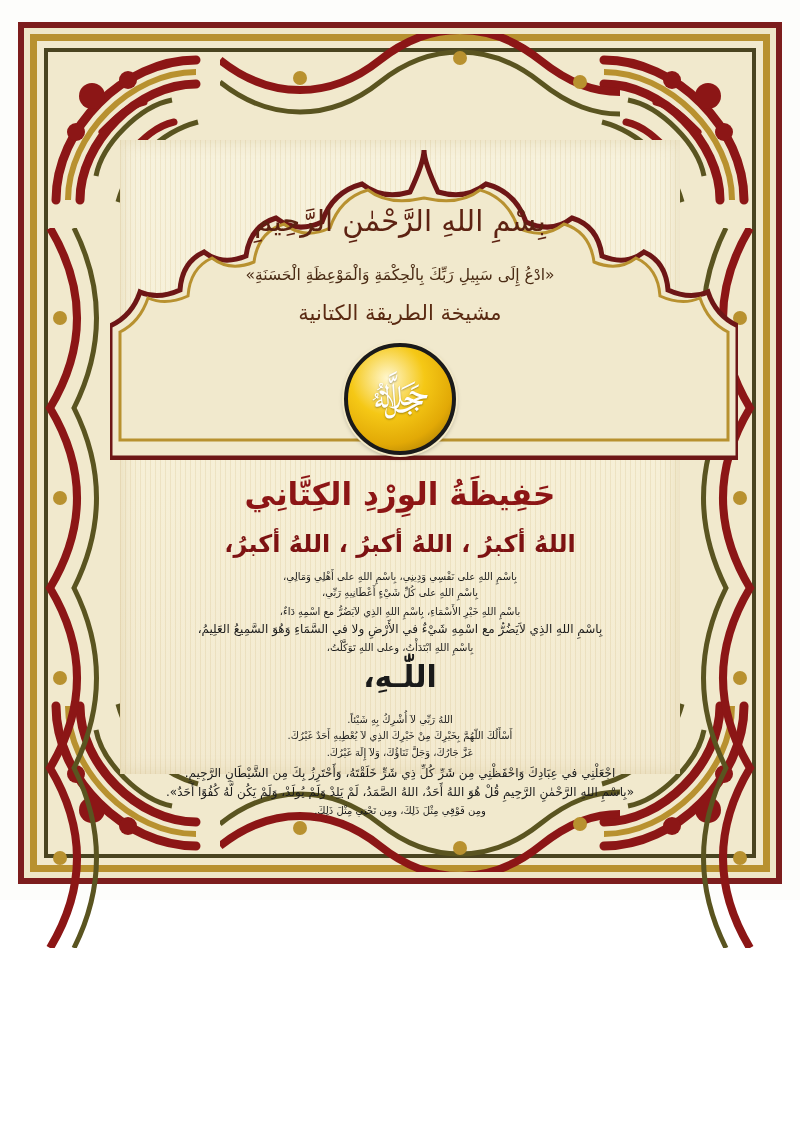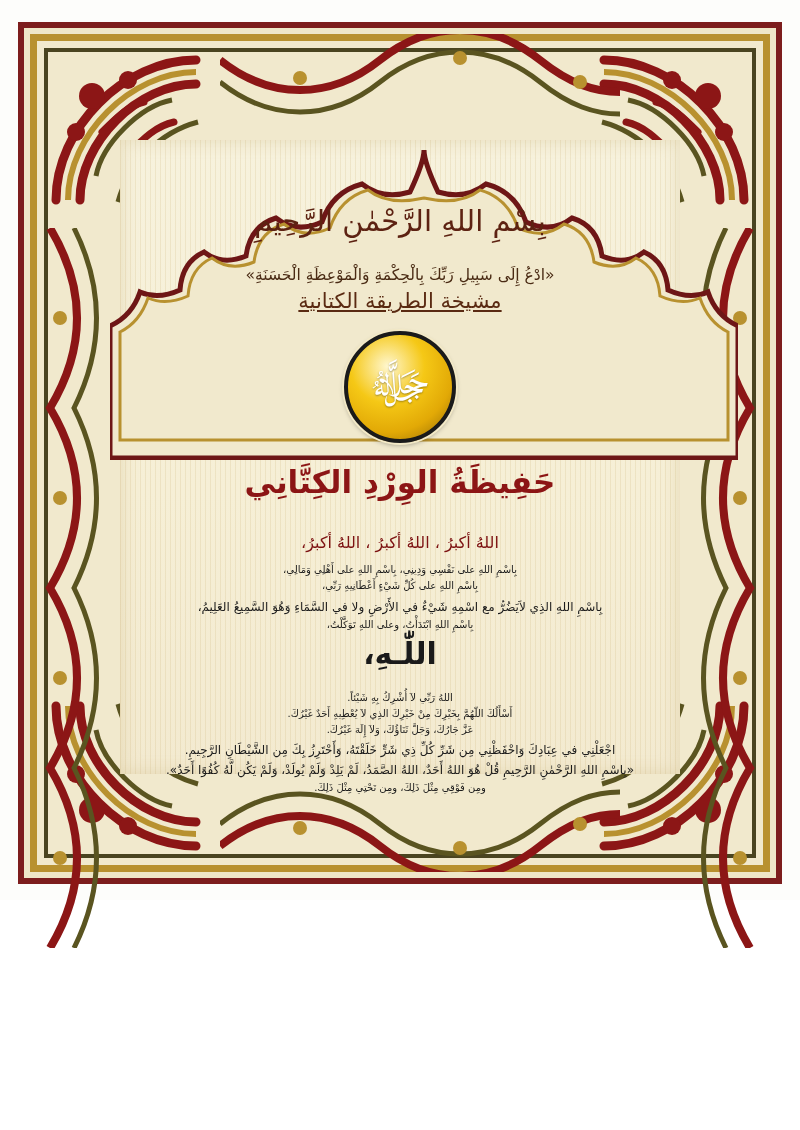--- a/index.html
+++ b/index.html
@@ -128,26 +128,25 @@
   }
 
   .verse {
     margin-top: 28px;
     font-size: 15.5px;
     color: #4a2b14;
     line-height: 1.2;
   }
 
   .mashyakha {
-    margin-top: 5px;
+    margin-top: 17px;
     font-size: 21px;
     color: #5a2a12;
     letter-spacing: 0px;
     line-height: 1.2;
-    text-decoration: underline;
   }
 
   
   .emblem-wrap {
     margin-top: 16px;
     display: flex;
     justify-content: center;
   }
   .emblem {
     width: 104px;
@@ -171,24 +170,24 @@
   .main-title {
     margin-top: 20px;
     font-size: 31px;
     color: #8c1515;
     font-weight: bold;
     line-height: 1.25;
     letter-spacing: 0px;
   }
 
   .takbir {
-    margin-top: 32px;
-    font-size: 16px;
+    margin-top: 16px;
+    font-size: 24px;
     color: #7d1212;
-    font-weight: normal;
+    font-weight: bold;
     line-height: 1.3;
   }
 
   .body-lines {
     margin-top: 8px;
   }
   .line {
     font-size: 13.6px;
     color: #1c1c1c;
     line-height: 1.62;
@@ -416,20 +415,21 @@
       </div>
 
       <div class="main-title">حَفِيظَةُ الوِرْدِ الكِتَّانِي</div>
 
       <div class="takbir">اللهُ أكبرُ ،  اللهُ أكبرُ ،  اللهُ أكبرُ،</div>
 
       <div class="body-lines">
         <div class="line sm">بِاسْمِ اللهِ على نَفْسِي وَدِينِي،  بِاسْمِ اللهِ على أَهْلِي وَمَالِي،</div>
         <div class="line sm">بِاسْمِ اللهِ على كُلِّ شَيْءٍ أَعْطَانِيهِ رَبِّي،</div>
         <div class="spacer-s"></div>
+        <div class="line sm">باسْمِ اللهِ خَيْرِ الأَسْمَاءِ، بِاسْمِ اللهِ الذِي لاَيَضُرُّ مع اسْمِهِ دَاءٌ،</div>
         <div class="line xs">بِاسْمِ اللهِ الذِي لاَيَضُرُّ مع اسْمِهِ شَيْءٌ في الأَرْضِ ولا في السَّمَاءِ وَهُوَ السَّمِيعُ العَلِيمُ،</div>
         <div class="line sm">بِاسْمِ اللهِ ابْتَدَأْتُ، وعلى اللهِ تَوَكَّلْتُ،</div>
       </div>
 
       <div class="allah-big">اللّٰـهِ،</div>
 
       <div class="body-lines">
         <div class="line sm">اللهُ رَبِّي لاَ أُشْرِكُ بِهِ شَيْئاً.</div>
         <div class="line sm">أَسْأَلُكَ اللّهُمَّ بِخَيْرِكَ مِنْ خَيْرِكَ الذِي لاَ يُعْطِيهِ أَحَدٌ غَيْرُكَ.</div>
         <div class="line sm">عَزَّ جَارُكَ، وَجَلَّ ثَنَاؤُكَ، وَلاَ إِلَهَ غَيْرُكَ.</div>

